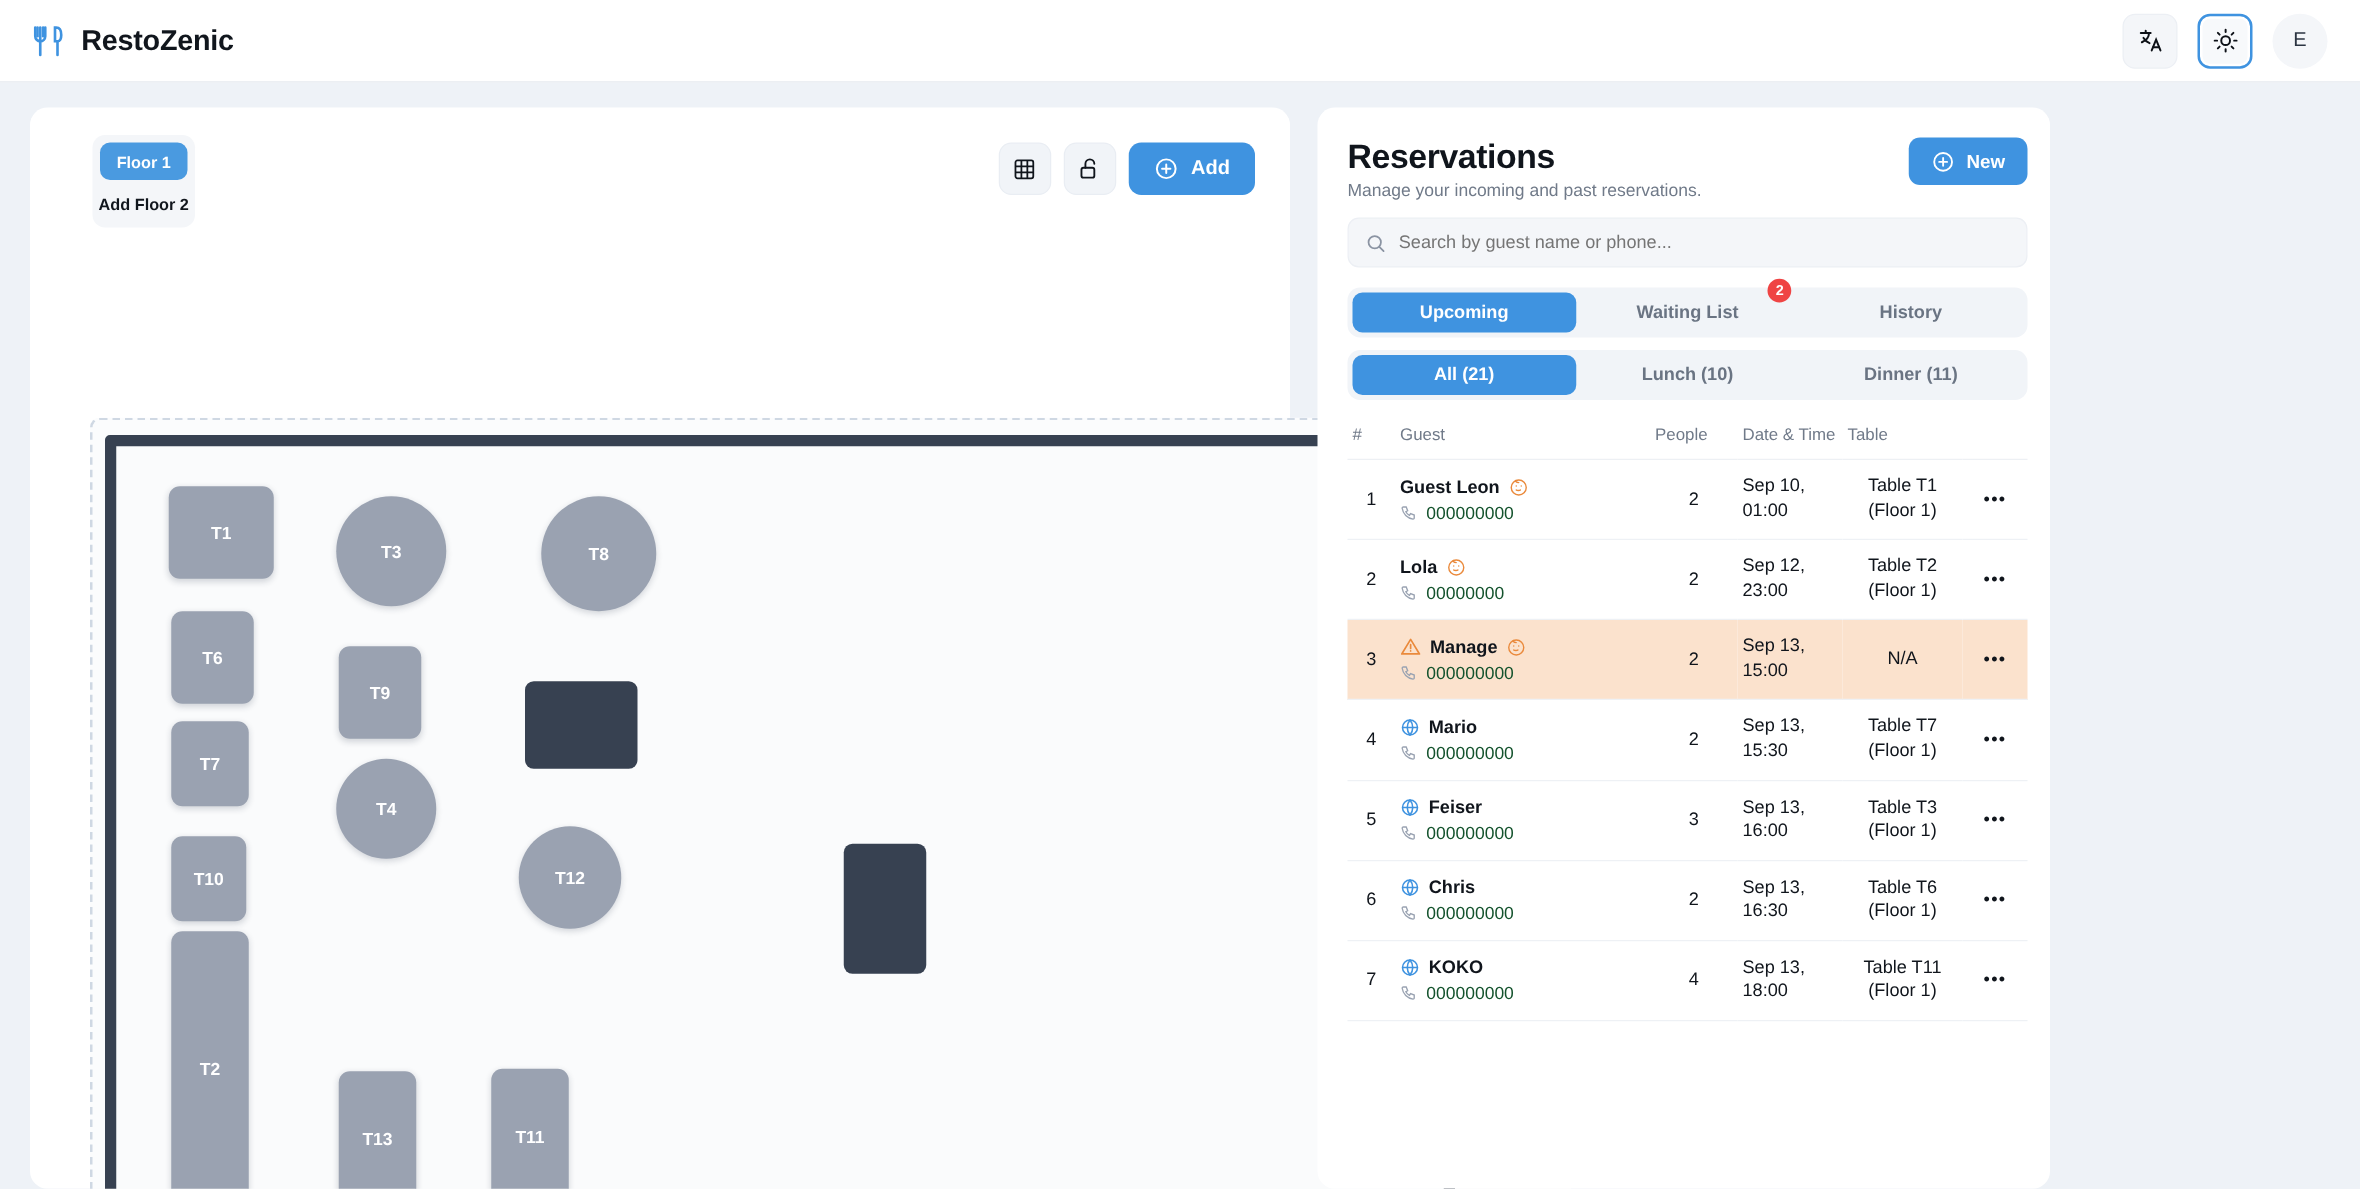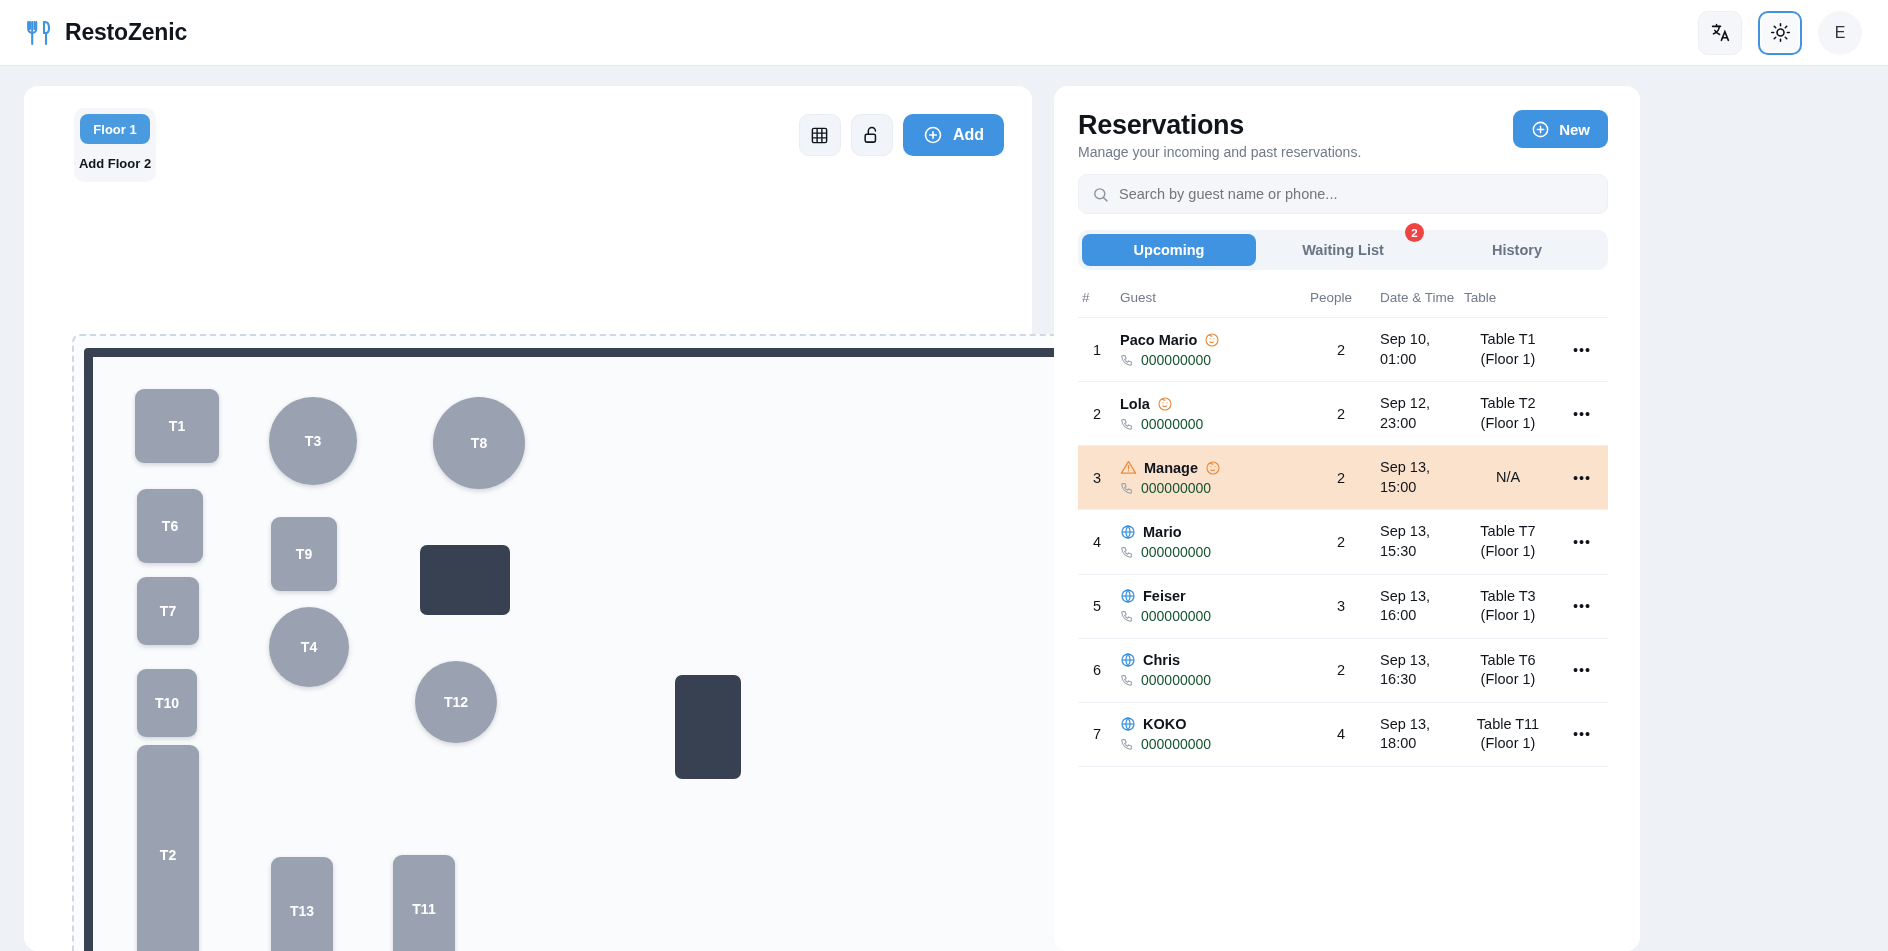--- a/index.html
+++ b/index.html
@@ -100,21 +100,21 @@
     box-shadow: 0 2px 5px rgba(30,41,59,0.18);
   }
   .tbl.rect { border-radius: 9px; }
   .tbl.circle { border-radius: 50%; }
   .obstacle { position: absolute; background: #374151; border-radius: 7px; }
 
   
   .res-panel {
     width: 586px; background: #ffffff;
     border-radius: 14px;
-    padding: 24px 32px 0 24px;
+    padding: 24px 18px 0 24px;
     position: relative; overflow: hidden;
   }
   .res-head { display: flex; align-items: flex-start; }
   .res-title { font-size: 27px; font-weight: bold; color: #10151c; letter-spacing: -0.3px; }
   .res-sub { font-size: 14px; color: #707a89; margin-top: 3px; }
   .new-btn {
     margin-left: auto; height: 38px; border-radius: 9px;
     background: #3f93e0; color: #fff; font-size: 15px; font-weight: bold;
     display: flex; align-items: center; gap: 9px; padding: 0 18px;
   }
@@ -328,38 +328,49 @@
           <span>Upcoming</span>
         </div>
         <div class="seg-item">
           <span>Waiting List</span>
           <span class="badge">2</span>
         </div>
         <div class="seg-item">
           <span>History</span>
         </div>
       </div>
+    <div class="seg seg2" id="filters-seg">
+        <div class="seg-item active">
+          <span>All (21)</span>
+        </div>
+        <div class="seg-item">
+          <span>Lunch (10)</span>
+        </div>
+        <div class="seg-item">
+          <span>Dinner (11)</span>
+        </div>
+      </div>
 
     <table class="res-table">
       <thead>
         <tr>
           <th class="c-num">#</th>
           <th class="c-guest">Guest</th>
           <th class="c-people">People</th>
           <th class="c-dt">Date &amp; Time</th>
           <th class="c-table">Table</th>
           <th class="c-act"></th>
         </tr>
       </thead>
       <tbody id="res-tbody">
           <tr class="">
             <td class="c-num">1</td>
             <td class="c-guest">
               <div class="guest-line">
-                <span class="guest-name">Paco Mario</span>
+                <span class="guest-name">Guest Leon</span>
                 <span class="ico">
                   <svg width="16" height="16" viewBox="0 0 24 24" fill="none" stroke="#ea8a3c" stroke-width="1.7" stroke-linecap="round">
                     <circle cx="12" cy="12" r="9"></circle>
                     <path d="M9 10.2h.01M15 10.2h.01"></path>
                     <path d="M9 15c.9.9 4.1.9 5 0"></path>
                     <path d="M8 4.5c1.5 1.3 2.6 1.6 4 1.6"></path>
                   </svg>
                 </span>
               </div>
               <div class="phone-line">

